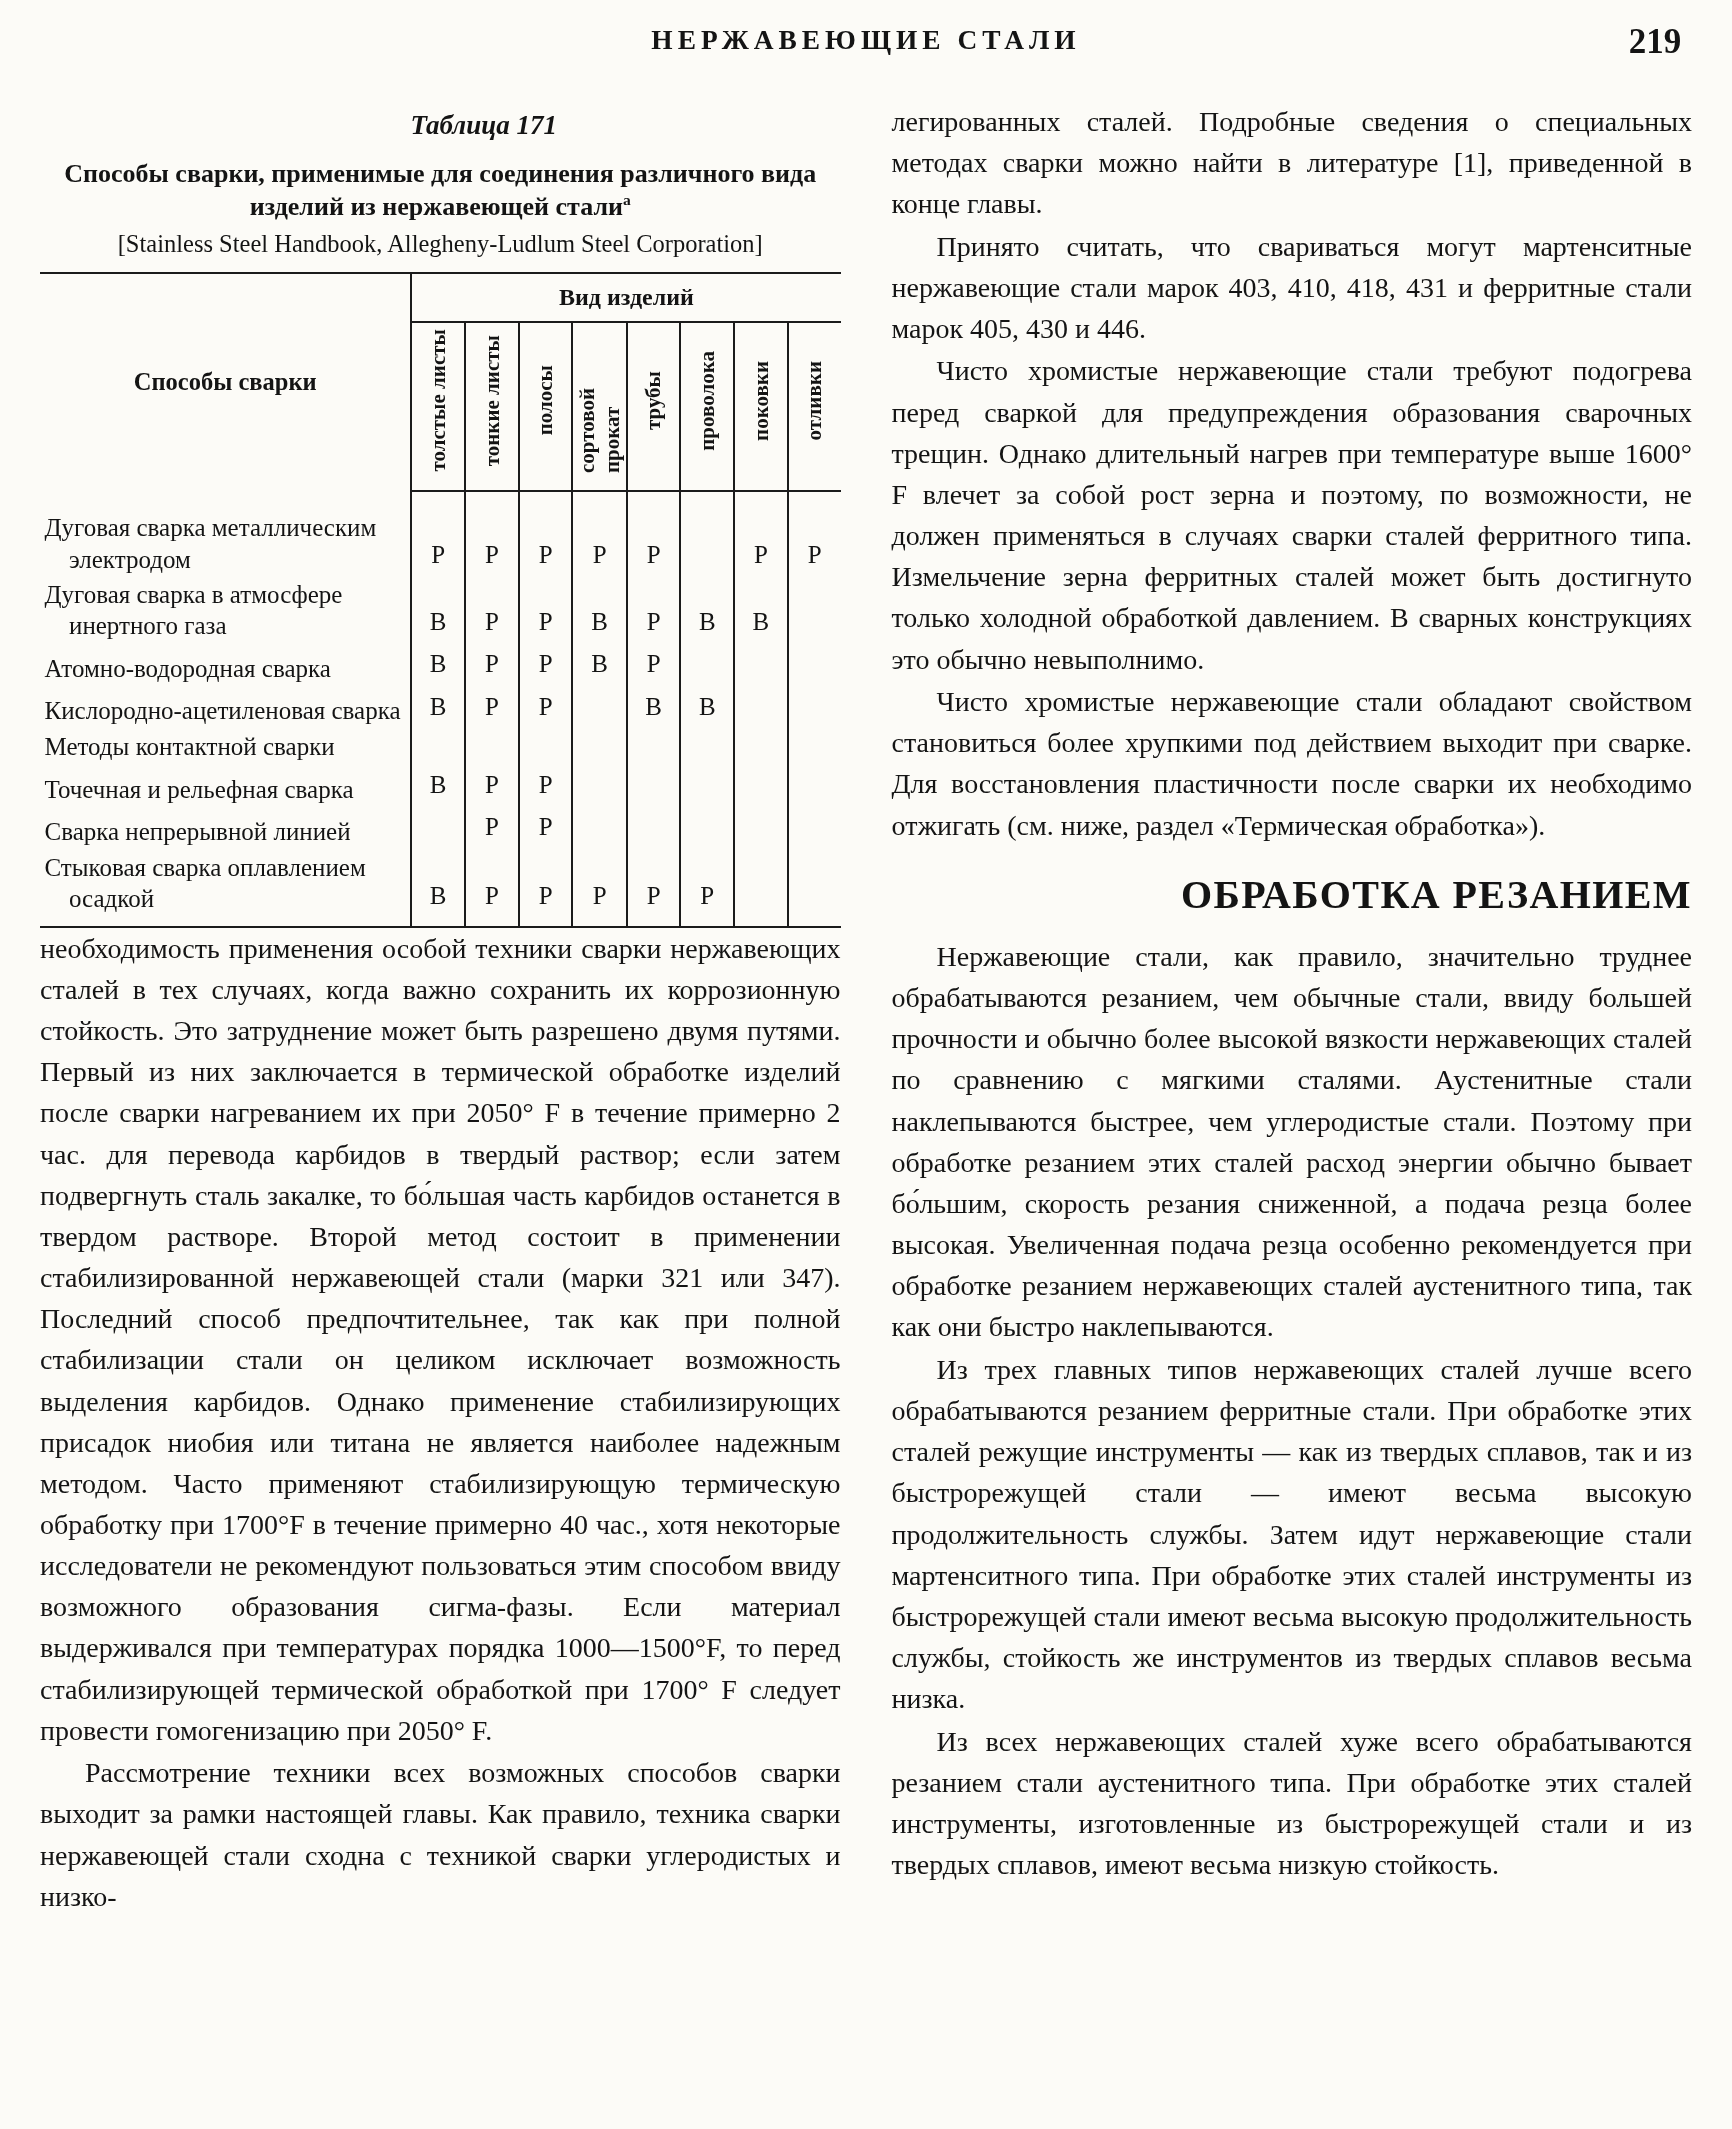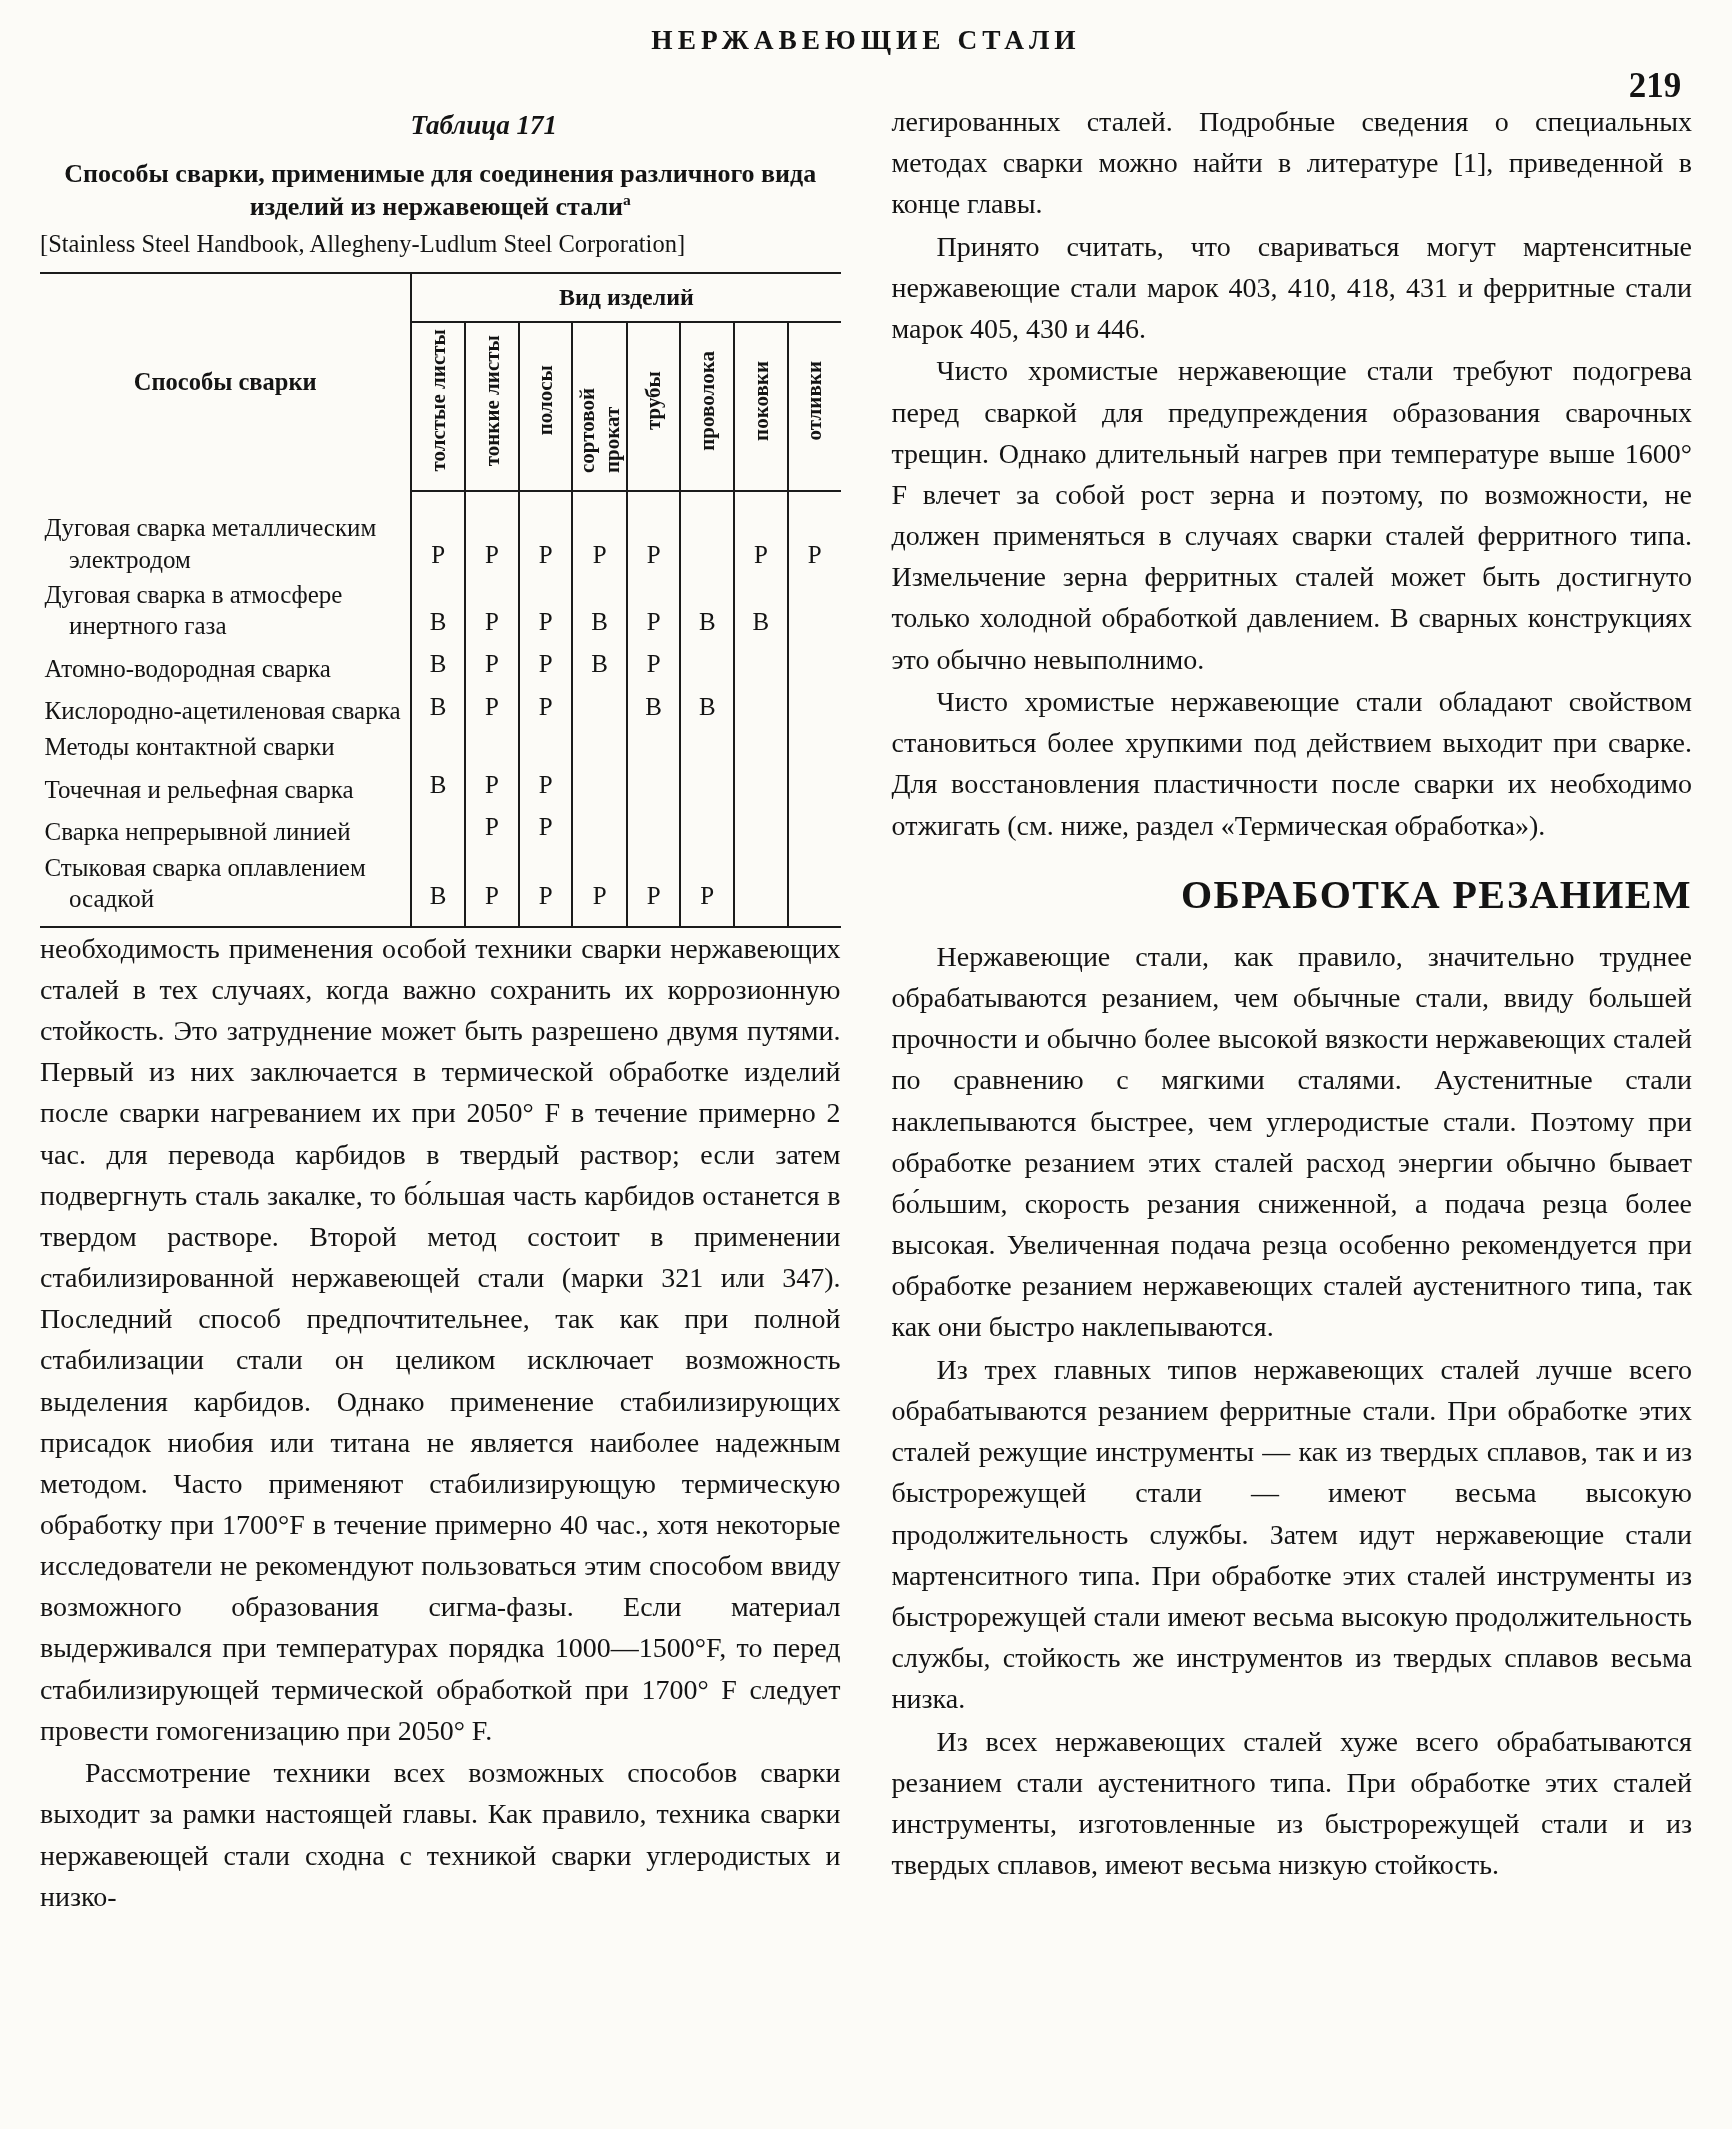--- a/index.html
+++ b/index.html
@@ -10,31 +10,31 @@
     background:#fcfbf7;
     color:#141414;
     font-family:"Liberation Serif", serif;
     box-sizing:border-box;
     padding:21.7px 40px 29px 40px;
     overflow:hidden;
   }
   
   .page-head { position:relative; text-align:center; height:51px; }
   .running-title { display:inline-block; font-weight:bold; font-size:27.4px; letter-spacing:5px; padding-top:2.9px; }
-  .page-number { position:absolute; right:10.8px; top:0; font-size:35px; font-weight:bold;margin-top:44px; }
+  .page-number { position:absolute; right:10.8px; top:0; font-size:35px; font-weight:bold; }
   
   .columns { display:flex; gap:51px;margin-top:28px; }
   .col { width:801px; font-size:28px; line-height:1.47; text-align:justify; }
   .col p { margin:0 0 1.4px 0; text-indent:45px; }
   .col p.noindent { text-indent:0; }
   
   .tbl-caption { text-align:center; font-style:italic; font-weight:bold; font-size:27px; margin:5.8px 0 11.5px 87px; }
   .tbl-title { text-align:center; font-weight:bold; font-size:26px; line-height:1.25; margin-bottom:5.8px; }
   .tbl-title sup { font-size:0.6em; }
-  .tbl-source { font-size:24.5px; line-height:1.22; margin-bottom:13px; }
+  .tbl-source { text-align:center; font-size:24.5px; line-height:1.22; margin-bottom:13px; }
   table.weld-table {
     width:100%; border-collapse:collapse;
     border-top:2.9px solid #1b1b1b; border-bottom:2.9px solid #1b1b1b;
   }
   .weld-table th { font-weight:bold; }
   .method-head {
     width:364px; text-align:center; vertical-align:middle;
     font-size:24.5px; border-right:2.2px solid #1b1b1b; padding:4.3px;
   }
   .products-head {

